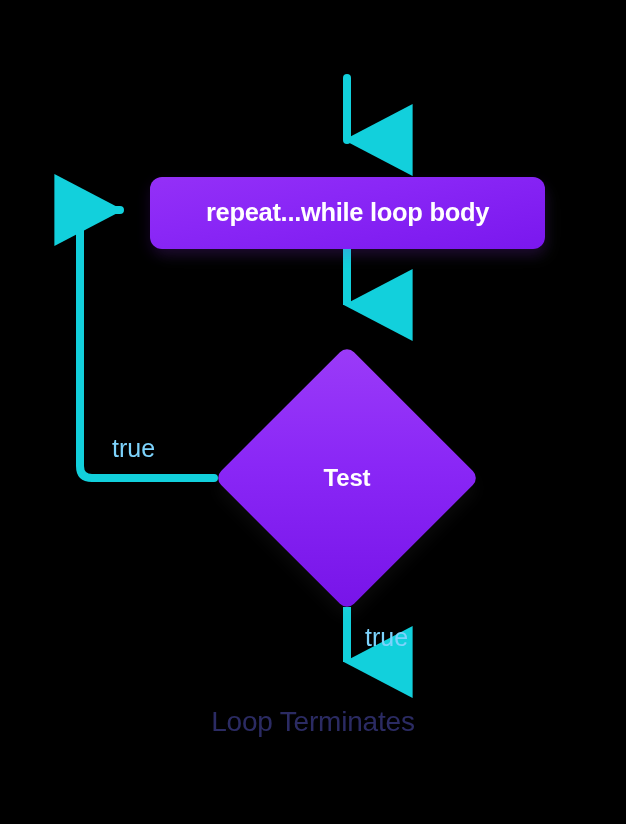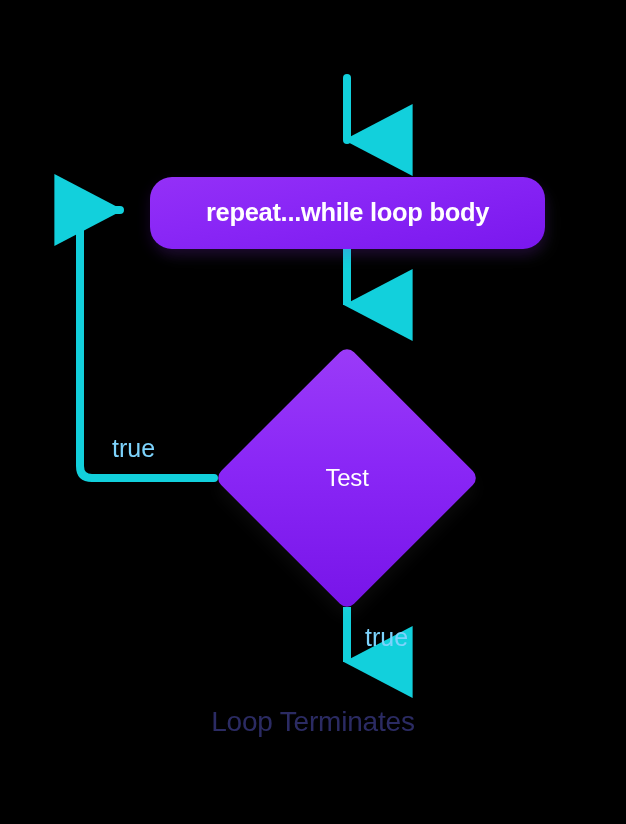--- a/index.html
+++ b/index.html
@@ -29,21 +29,21 @@
     height: 824px;
   }
 
   
   .process-box {
     position: absolute;
     left: 150px;
     top: 177px;
     width: 395px;
     height: 72px;
-    border-radius: 22px;
+    border-radius: 12px;
     background: linear-gradient(168deg, #9430F7 0%, #8A27F6 38%, #7A17EE 100%);
     box-shadow: 6px 10px 16px rgba(255,255,255,0.035),
                 0 6px 14px rgba(120,20,230,0.18);
     display: flex;
     align-items: center;
     justify-content: center;
     box-sizing: border-box;
     text-align: right;
   }
   .process-box-label {
@@ -79,21 +79,21 @@
     left: 0;
     top: 0;
     width: 266px;
     height: 266px;
     display: flex;
     flex-direction: column;
     align-items: center;
     justify-content: center;
     color: #ffffff;
     font-size: 24px;
-    font-weight: normal;
+    font-weight: bold;
     line-height: 1.28;
     letter-spacing: -0.2px;
     text-align: center;
     pointer-events: none;
   }
 
   
   .edge-label {
     position: absolute;
     color: #7dd3fc;

